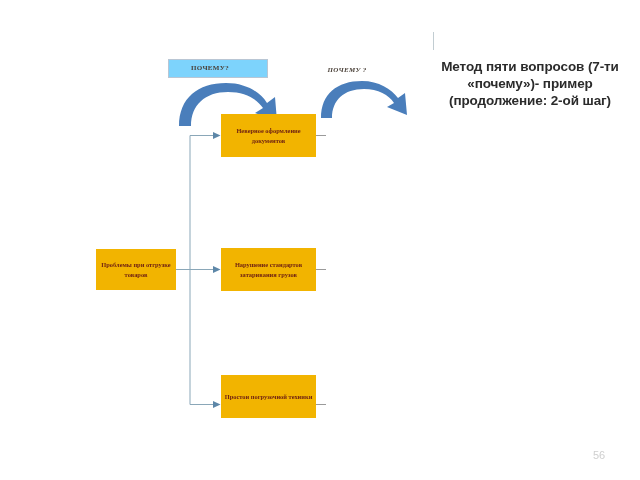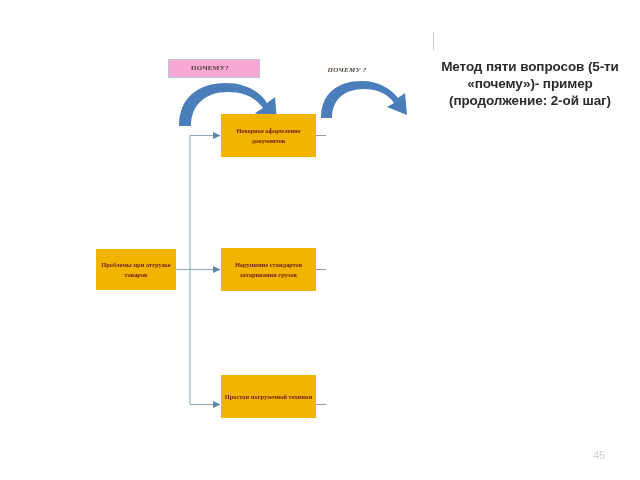--- a/index.html
+++ b/index.html
@@ -45,22 +45,22 @@
     font-family: "Liberation Serif", serif;
     font-weight: bold;
     font-size: 7px;
     color: #4a4038;
     letter-spacing: 0.3px;
     text-align: center;
     white-space: nowrap;
   }
   .why-label.boxed {
     border: 1px solid #b9c6d4;
-    background: #f9a8d4;
-    padding: 4px 8px 5px 0;
+    background: #7dd3fc;
+    padding: 4px 16px 5px 0;
   }
   #why-1 {
     left: 168px;
     top: 59px;
     width: 82px;
   }
   #why-2 {
     left: 316px;
     top: 64px;
     width: 62px;
@@ -139,21 +139,21 @@
     color: #cfcfcf;
   }
 </style>
 </head>
 <body>
 
 <div id="slide">
 
   <div id="title-caret"></div>
 
-  <div id="title">Метод пяти вопросов (5-ти «почему»)- пример (продолжение: 2-ой шаг)</div>
+  <div id="title">Метод пяти вопросов (7-ти «почему»)- пример (продолжение: 2-ой шаг)</div>
 
   <svg id="connectors" viewBox="0 0 640 480" xmlns="http://www.w3.org/2000/svg">
 
     <path d="M176,269.5 L213,269.5" stroke="#8aa7b8" stroke-width="1" fill="none"></path>
 
     <path d="M190,135.5 L190,404.5" stroke="#8aa7b8" stroke-width="1" fill="none"></path>
 
     <path d="M190,135.5 L213,135.5" stroke="#8aa7b8" stroke-width="1" fill="none"></path>
 
     <path d="M190,404.5 L213,404.5" stroke="#8aa7b8" stroke-width="1" fill="none"></path>
@@ -198,15 +198,15 @@
   </div>
 
   <div id="box-standards" class="box">
     <span class="box-text">Нарушение стандартов затаривания грузов</span>
   </div>
 
   <div id="box-downtime" class="box">
     <span class="box-text">Простои погрузочной техники</span>
   </div>
 
-  <div id="page-number">45</div>
+  <div id="page-number">56</div>
 
 </div>
 
 </body></html>

